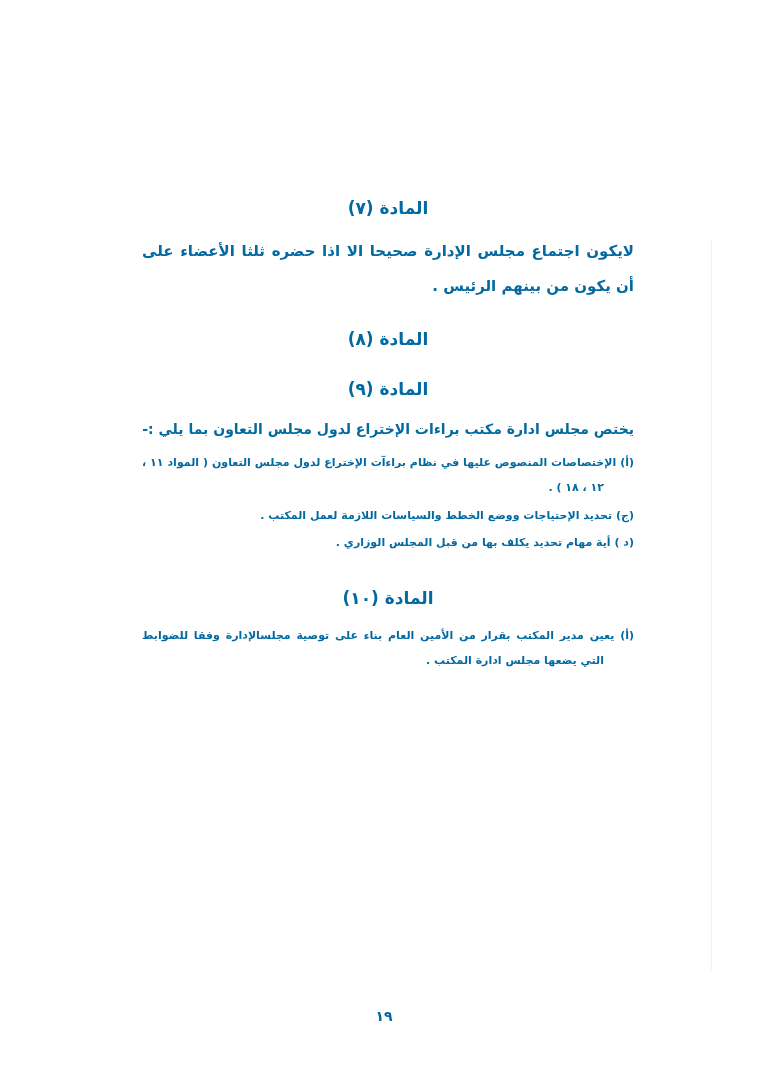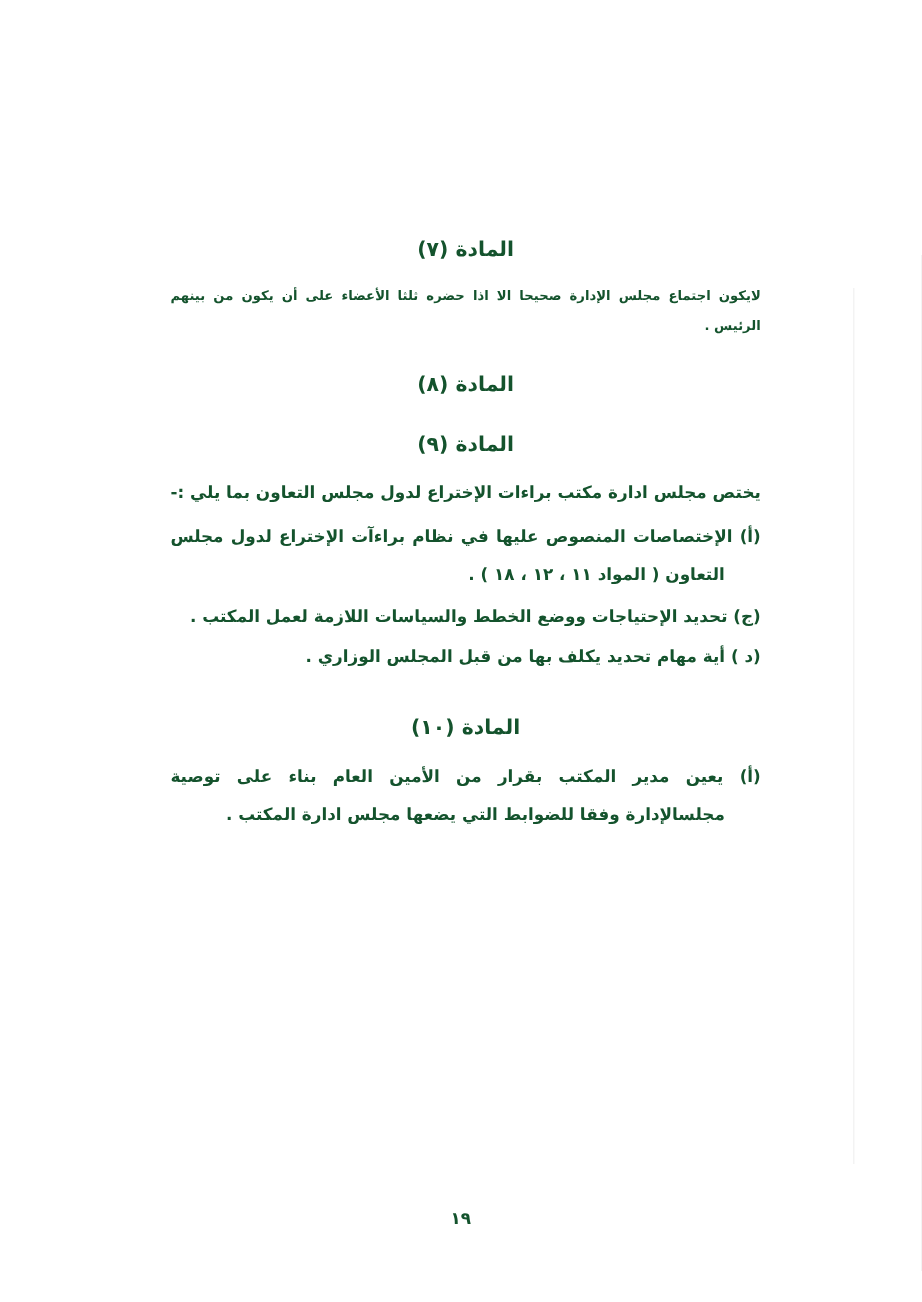--- a/index.html
+++ b/index.html
@@ -6,56 +6,56 @@
     margin: 0;
     padding: 0;
     background: #e8e8e8;
   }
   .page {
     position: relative;
     width: 768px;
     height: 1085px;
     margin: 0 auto;
     background: #ffffff;
-    color: #14532d;
+    color: #0369a1;
     font-family: "DejaVu Sans", sans-serif;
     direction: rtl;
     overflow: hidden;
   }
   .content {
     position: absolute;
     top: 198px;
     right: 134px;
     width: 492px;
   }
   .article { margin: 0; }
   .article-title {
     font-size: 17px;
     font-weight: bold;
     text-align: center;
     margin: 0 0 16px 0;
     letter-spacing: 0.5px;
   }
   .para {
-    font-size: 11px;
+    font-size: 15px;
     font-weight: bold;
     line-height: 2.3;
     text-align: justify;
     text-align-last: right;
     margin: 0;
   }
   .intro {
     font-size: 14px;
     font-weight: bold;
     line-height: 2.3;
     text-align: right;
     margin: 0 0 6px 0;
   }
   .item {
-    font-size: 14px;
+    font-size: 11px;
     font-weight: bold;
     line-height: 2.25;
     text-align: justify;
     text-align-last: right;
     margin: 0 0 3px 0;
     padding-right: 30px;
     text-indent: -30px;
   }
   .article-8 { margin-top: 26px; }
   .article-9 { margin-top: 30px; }

